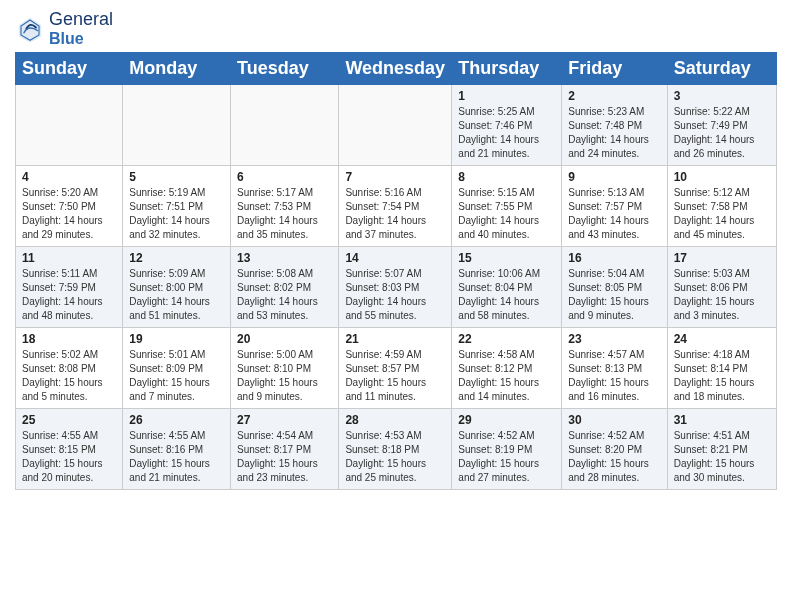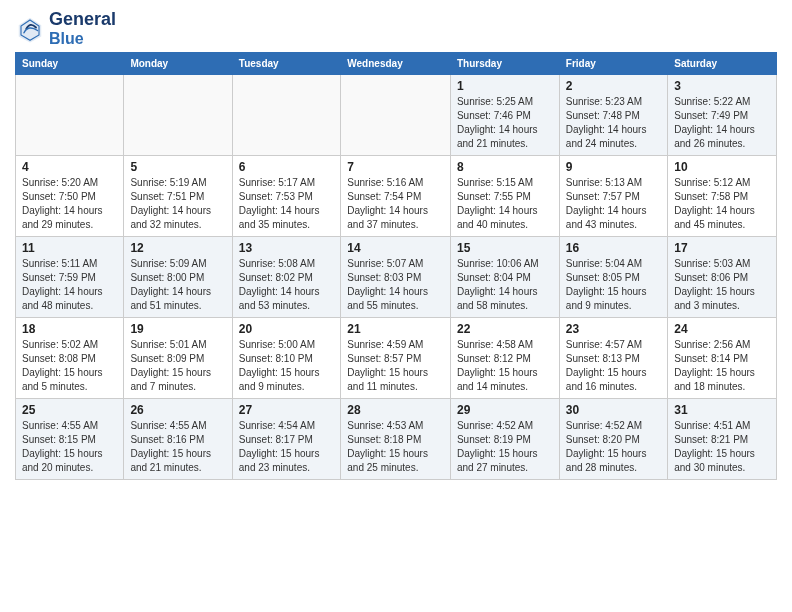--- a/index.html
+++ b/index.html
@@ -16,21 +16,21 @@
     .month-title { font-size: 36px; font-weight: bold; color: #1a3a6b; line-height: 1.1; }
     .location { font-size: 16px; color: #333; }
     
     .calendar { width: 100%; border-collapse: collapse; }
     
     .calendar thead th {
       background-color: #2e6db4;
       color: white;
       text-align: left;
       padding: 5px 6px;
-      font-size: 10px;
+      font-size: 18px;
       font-weight: bold;
       border: 1px solid #2e6db4;
     }
     
     .calendar tbody td {
       vertical-align: top;
       padding: 4px 6px;
       border: 1px solid #ccc;
       font-size: 10.5px;
       color: #333;
@@ -55,21 +55,21 @@
 <div class="container">
   <div class="header">
     <div class="logo">
       <svg class="logo-icon" viewBox="0 0 40 40">
         <polygon points="20,5 35,15 35,30 20,38 5,30 5,15" fill="#2e6db4" opacity="0.15"></polygon>
         <polygon points="20,8 32,16 32,28 20,35 8,28 8,16" fill="none" stroke="#2e6db4" stroke-width="1.5"></polygon>
         <path d="M15,20 Q20,10 28,18" fill="none" stroke="#1a3a6b" stroke-width="2.5" stroke-linecap="round"></path>
         <path d="M12,25 Q18,14 30,22" fill="none" stroke="#2e6db4" stroke-width="2" stroke-linecap="round"></path>
       </svg>
       <div>
-        <div style="font-size:18px;font-weight:bold;color:#1a3a6b;line-height:1.1;">General</div>
+        <div style="font-size:18px;font-weight:normal;color:#1a3a6b;line-height:1.1;">General</div>
         <div style="font-size:16px;font-weight:bold;color:#2e6db4;line-height:1.1;">Blue</div>
       </div>
     </div>
     <div class="title-block">
       <div class="month-title"></div>
       <div class="location"></div>
     </div>
   </div>
 
   <table class="calendar">
@@ -276,21 +276,21 @@
           <span class="day-number">23</span>
           <div class="day-info">
             <span>Sunrise: 4:57 AM</span><br>
             <span>Sunset: 8:13 PM</span><br>
             <span>Daylight: 15 hours and 16 minutes.</span>
           </div>
         </td>
           <td>
           <span class="day-number">24</span>
           <div class="day-info">
-            <span>Sunrise: 2:56 AM</span><br>
+            <span>Sunrise: 4:18 AM</span><br>
             <span>Sunset: 8:14 PM</span><br>
             <span>Daylight: 15 hours and 18 minutes.</span>
           </div>
         </td>
         </tr>
         <tr>
           <td>
           <span class="day-number">25</span>
           <div class="day-info">
             <span>Sunrise: 4:55 AM</span><br>

